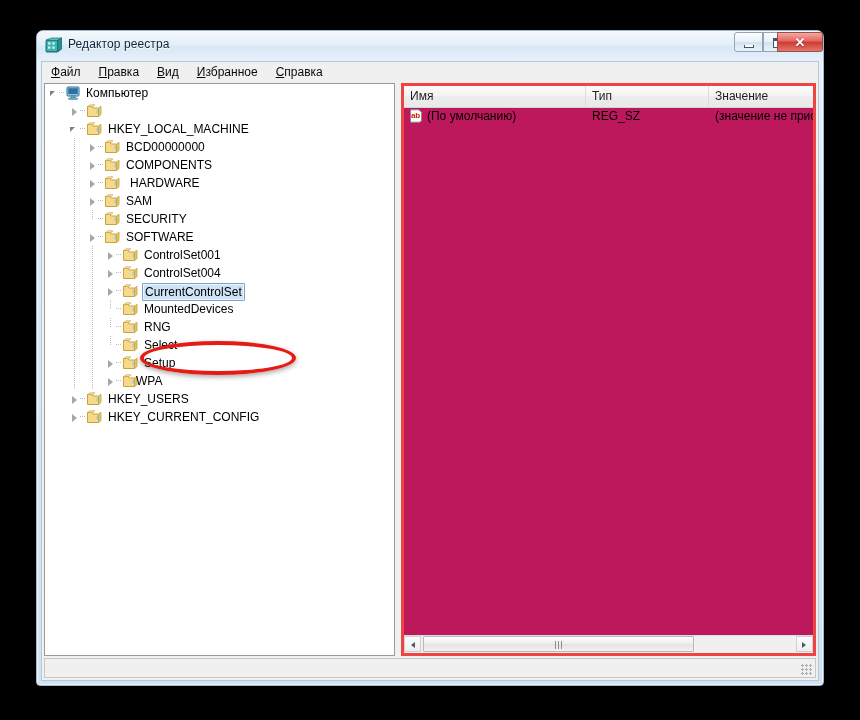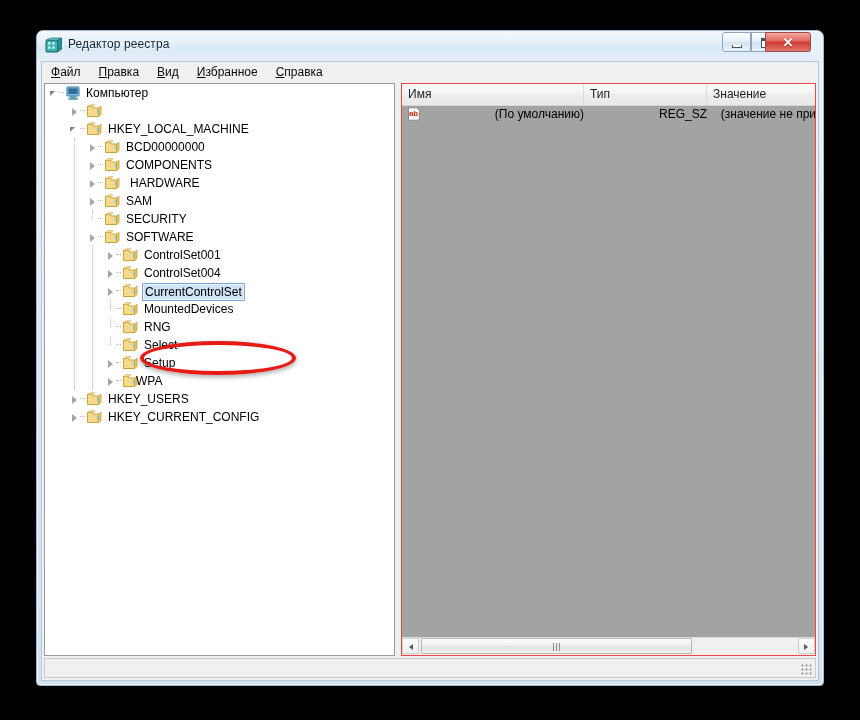--- a/index.html
+++ b/index.html
@@ -19,21 +19,21 @@
                0 3px 14px rgba(0,0,0,.45);
     box-sizing:border-box;
   }
   #frame-inner{
     position:absolute;left:4px;top:30px;right:4px;bottom:4px;
     background:#f0f0f0;border:1px solid #b6c7d6;box-sizing:border-box;
   }
 
   
   #titlebar{
-    position:absolute;left:0;top:0;right:12px;height:30px;
+    position:absolute;left:0;top:0;right:0;height:30px;
     border-radius:6px 6px 0 0;
     background:linear-gradient(180deg,#f3f8fc 0%, #e4eef8 45%, #d9e8f5 52%, #e6f0fa 100%);
   }
   #title-icon{
     position:absolute;left:8px;top:6px;width:17px;height:17px;
   }
   #title-text{
     position:absolute;left:31px;top:6px;
     font-size:12px;color:#10243a;letter-spacing:.1px;
     text-shadow:0 1px 0 rgba(255,255,255,.9);
@@ -85,21 +85,21 @@
   #tree-pane{
     position:absolute;left:0;top:0;width:351px;bottom:0;
     background:#fff;border:1px solid #9a9a9a;box-sizing:border-box;
     overflow:hidden;
   }
   #splitter{
     position:absolute;left:352px;top:0;width:5px;bottom:0;background:#f0f0f0;
   }
   #list-pane{
     position:absolute;left:357px;top:0;right:0;bottom:0;
-    background:#a3a3a3;border:1px solid #ef4444;box-sizing:border-box;
+    background:#be185d;border:3px solid #ef4444;box-sizing:border-box;
     overflow:hidden;
     text-decoration:underline;
   }
 
   
   .trow{
     position:relative;height:18px;line-height:18px;white-space:nowrap;
     font-size:12px;color:#000;cursor:default;
   }
   .texp{
@@ -144,21 +144,21 @@
     position:absolute;left:0;top:0;right:0;height:21px;
     background:linear-gradient(180deg,#fbfbfb 0%,#f3f3f3 48%,#ededed 50%,#e9e9e9 100%);
     border-bottom:1px solid #d5d5d5;
   }
   .hcell{
     position:absolute;top:0;height:21px;line-height:21px;
     font-size:12px;color:#1f1f1f;padding-left:6px;box-sizing:border-box;
     border-right:1px solid #dcdcdc;cursor:default;overflow:hidden;
   }
   #list-body{position:absolute;left:0;top:21px;right:0;bottom:18px;overflow:hidden;}
-  .lrow{position:relative;height:18px;line-height:18px;font-size:12px;color:#000;cursor:default;text-align:right;}
+  .lrow{position:relative;height:18px;line-height:18px;font-size:12px;color:#000;cursor:default;}
   .lc{position:absolute;top:0;height:18px;overflow:hidden;white-space:nowrap;}
   #ab-icon{position:absolute;left:5px;top:2px;width:14px;height:14px;}
 
   
   #hscroll{
     position:absolute;left:0;right:0;bottom:0;height:17px;
     background:#f0f0f0;border-top:1px solid #dcdcdc;
   }
   .sbtn{
     position:absolute;top:0;width:17px;height:16px;

